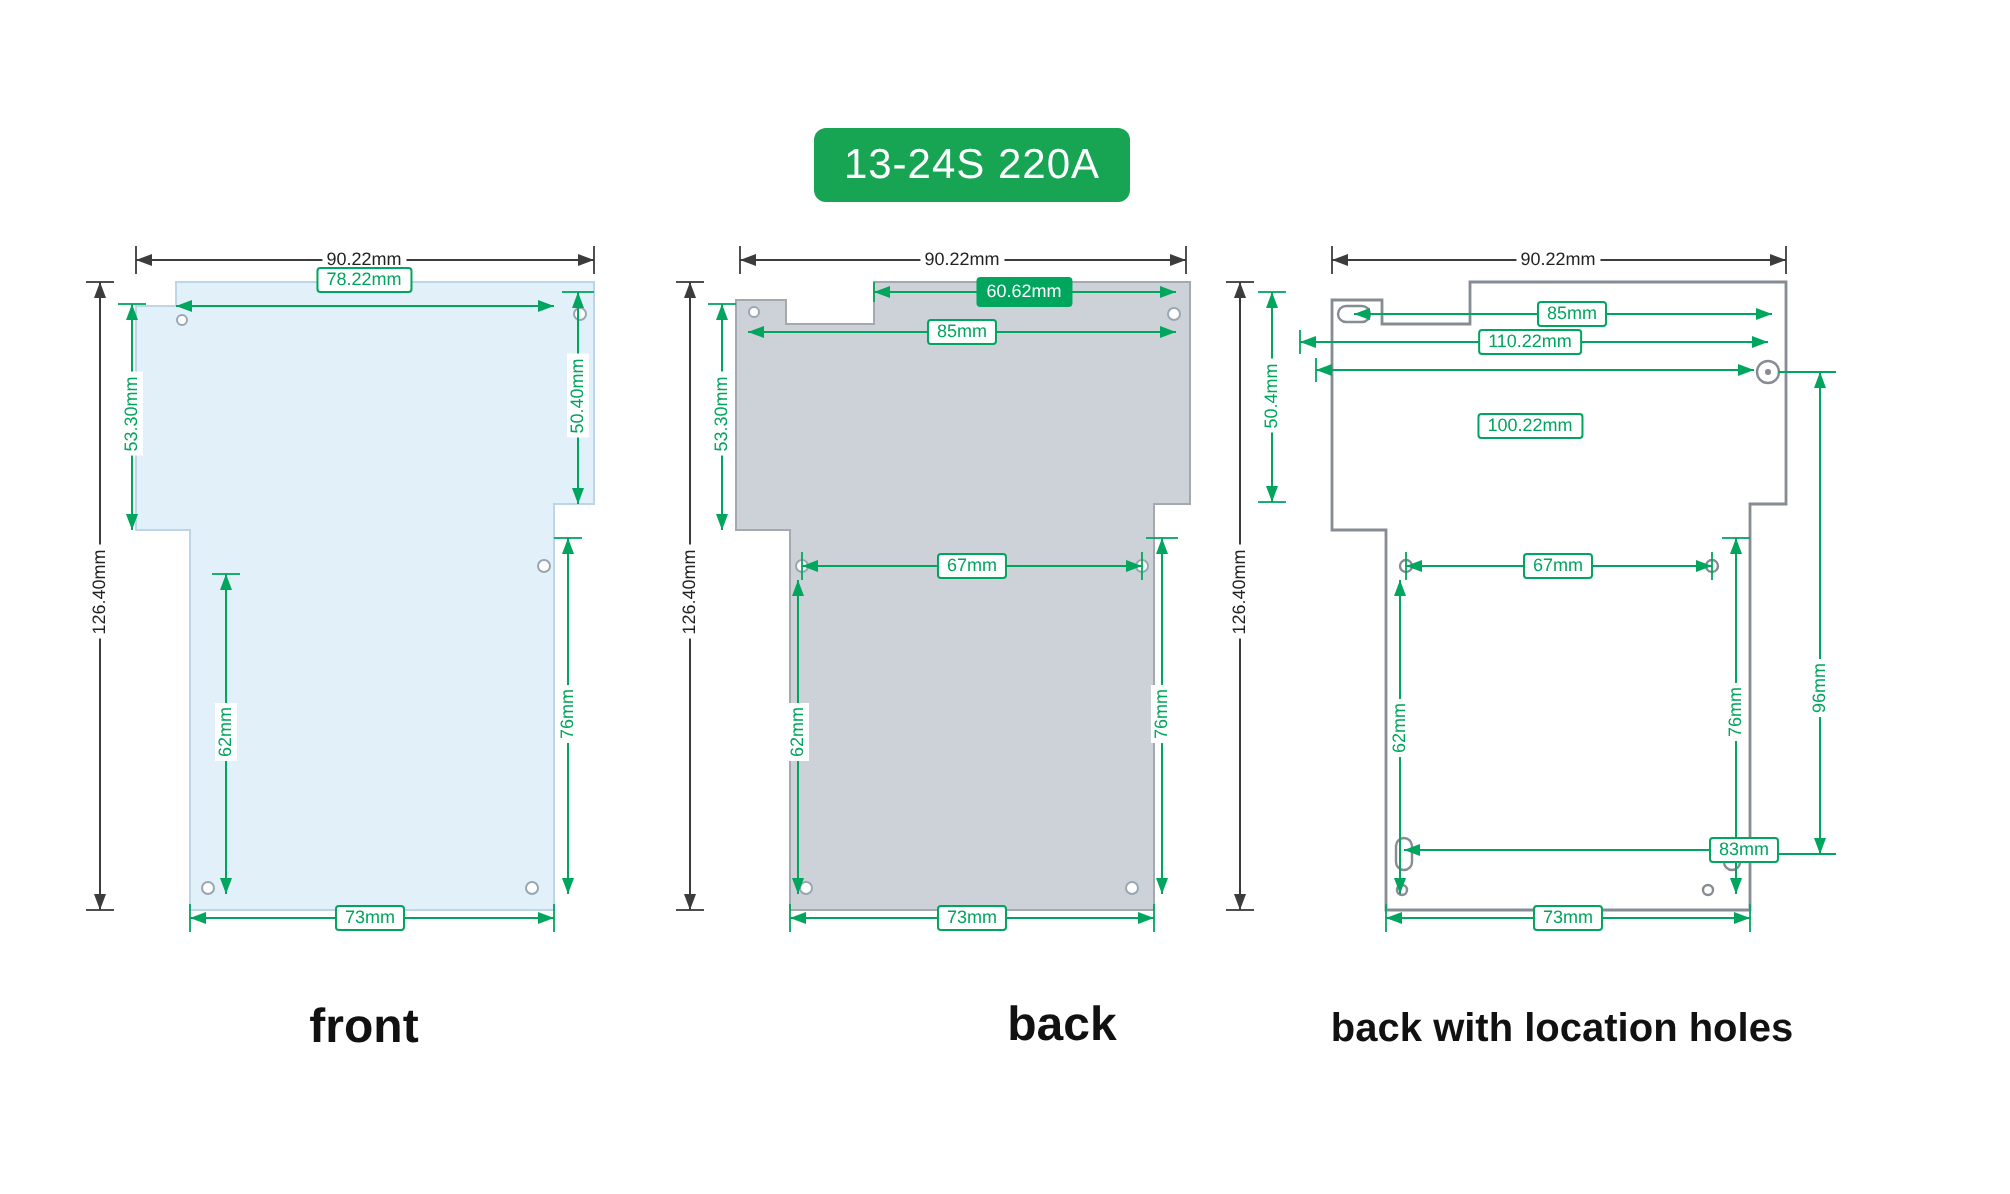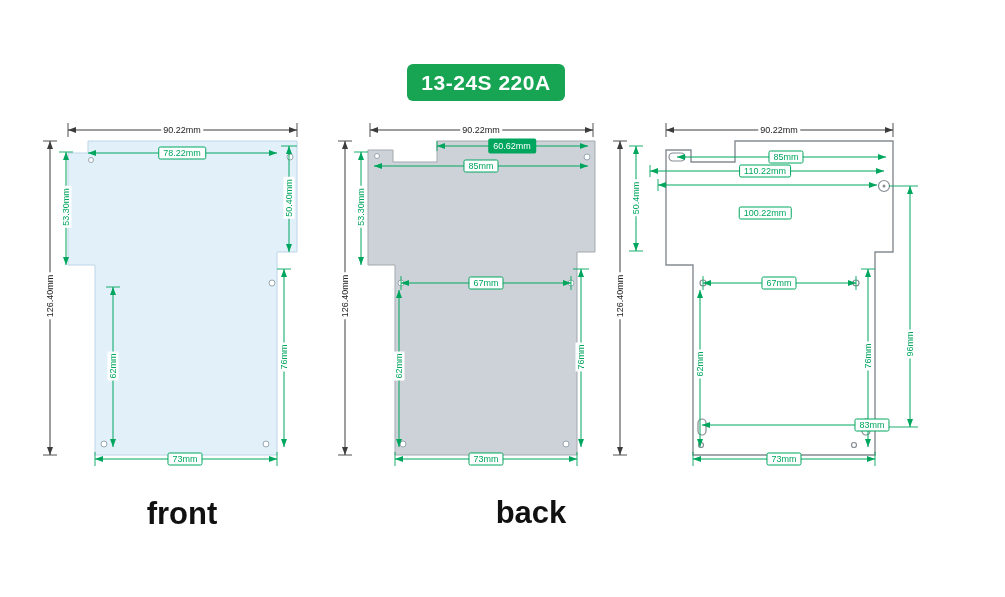--- a/index.html
+++ b/index.html
@@ -7,38 +7,38 @@
     --badge:#17a453;
     --dark:#3c3c3c;
   }
   html,body{margin:0;padding:0;}
   body{background:#fff;font-family:"Liberation Sans",sans-serif;}
   #page{position:relative;width:1005px;height:597px;background:#fff;overflow:hidden;}
   #layers{position:absolute;left:0;top:0;}
   .badge{
     position:absolute;left:407px;top:64px;width:158px;height:37px;
     background:var(--badge);color:#fff;border-radius:6px;
-    font-size:21px;font-weight:bold;text-align:center;line-height:37px;
+    font-size:21px;font-weight:normal;text-align:center;line-height:37px;
     letter-spacing:0.5px;
   }
   .lbl{
     position:absolute;font-size:9px;line-height:11px;background:#fff;
     padding:0 2px;white-space:nowrap;transform:translate(-50%,-50%);
     font-family:"Liberation Sans",sans-serif;
   }
   .lbl.green{color:var(--green);}
   .lbl.dark{color:#222;}
   .lbl.boxed{border:1px solid var(--green);border-radius:2px;padding:0 4px;}
   .lbl.filled{background:var(--green);color:#fff;border-radius:2px;padding:2px 5px;border:none;}
   .lbl.rot{transform:translate(-50%,-50%) rotate(-90deg);}
   .caption{
     position:absolute;transform:translate(-50%,-50%);
     font-weight:bold;color:#111;white-space:nowrap;
   }
-  .caption.big{font-size:31px;}
+  .caption.big{font-size:24px;}
   .caption.med{font-size:20px;}
   
   .gl{stroke:var(--green);stroke-width:1;fill:none;}
   .kl{stroke:var(--dark);stroke-width:1;fill:none;}
   .tick-g{stroke:var(--green);stroke-width:0.9;}
   .tick-k{stroke:var(--dark);stroke-width:0.9;}
   .hole{fill:#fff;stroke:#98a6b0;stroke-width:1;}
   .hole-o{fill:#fff;stroke:#858c93;stroke-width:1.2;}
 </style>
 </head>
@@ -188,21 +188,21 @@
         <line class="gl" x1="693" y1="459" x2="875" y2="459" marker-start="url(#mg)" marker-end="url(#mg)"></line>
         <line class="tick-g" x1="693" y1="452" x2="693" y2="466"></line>
         <line class="tick-g" x1="875" y1="452" x2="875" y2="466"></line>
       </g>
     </g>
   </svg>
 
   <div class="badge">13-24S 220A</div>
 
   <span class="lbl dark" style="left:182px;top:130px;">90.22mm</span>
-  <span class="lbl green boxed" style="left:182px;top:153px;">78.22mm</span>
+  <span class="lbl green boxed" style="left:182px;top:140px;">78.22mm</span>
   <span class="lbl green rot" style="left:289px;top:198px;">50.40mm</span>
   <span class="lbl green rot" style="left:66px;top:207px;">53.30mm</span>
   <span class="lbl dark rot" style="left:50px;top:296px;">126.40mm</span>
   <span class="lbl green rot" style="left:113px;top:366px;">62mm</span>
   <span class="lbl green rot" style="left:284px;top:357px;">76mm</span>
   <span class="lbl green boxed" style="left:185px;top:459px;">73mm</span>
 
   <span class="lbl dark" style="left:481px;top:130px;">90.22mm</span>
   <span class="lbl filled" style="left:512px;top:146px;">60.62mm</span>
   <span class="lbl green boxed" style="left:481px;top:166px;">85mm</span>
@@ -221,14 +221,15 @@
   <span class="lbl dark rot" style="left:620px;top:296px;">126.40mm</span>
   <span class="lbl green boxed" style="left:779px;top:283px;">67mm</span>
   <span class="lbl green rot" style="left:700px;top:364px;">62mm</span>
   <span class="lbl green rot" style="left:868px;top:356px;">76mm</span>
   <span class="lbl green rot" style="left:910px;top:344px;">96mm</span>
   <span class="lbl green boxed" style="left:872px;top:425px;">83mm</span>
   <span class="lbl green boxed" style="left:784px;top:459px;">73mm</span>
 
   <div class="caption big" style="left:182px;top:514px;">front</div>
   <div class="caption big" style="left:487px;top:513px;margin-left:44px;">back</div>
+  <div class="caption med" style="left:781px;top:515px;">back with location holes</div>
 
 </div>
 
 </body></html>

